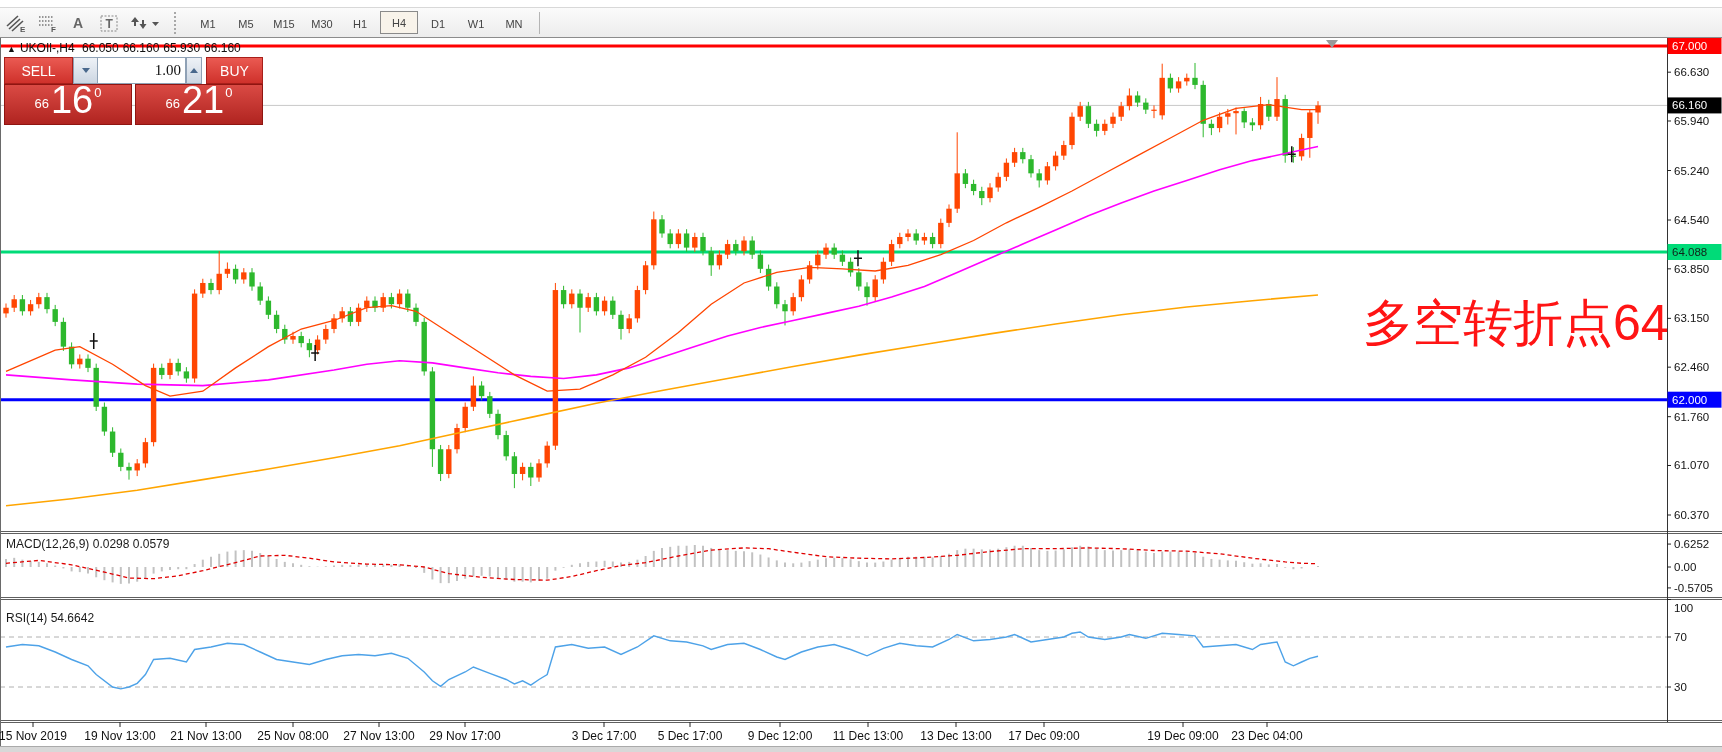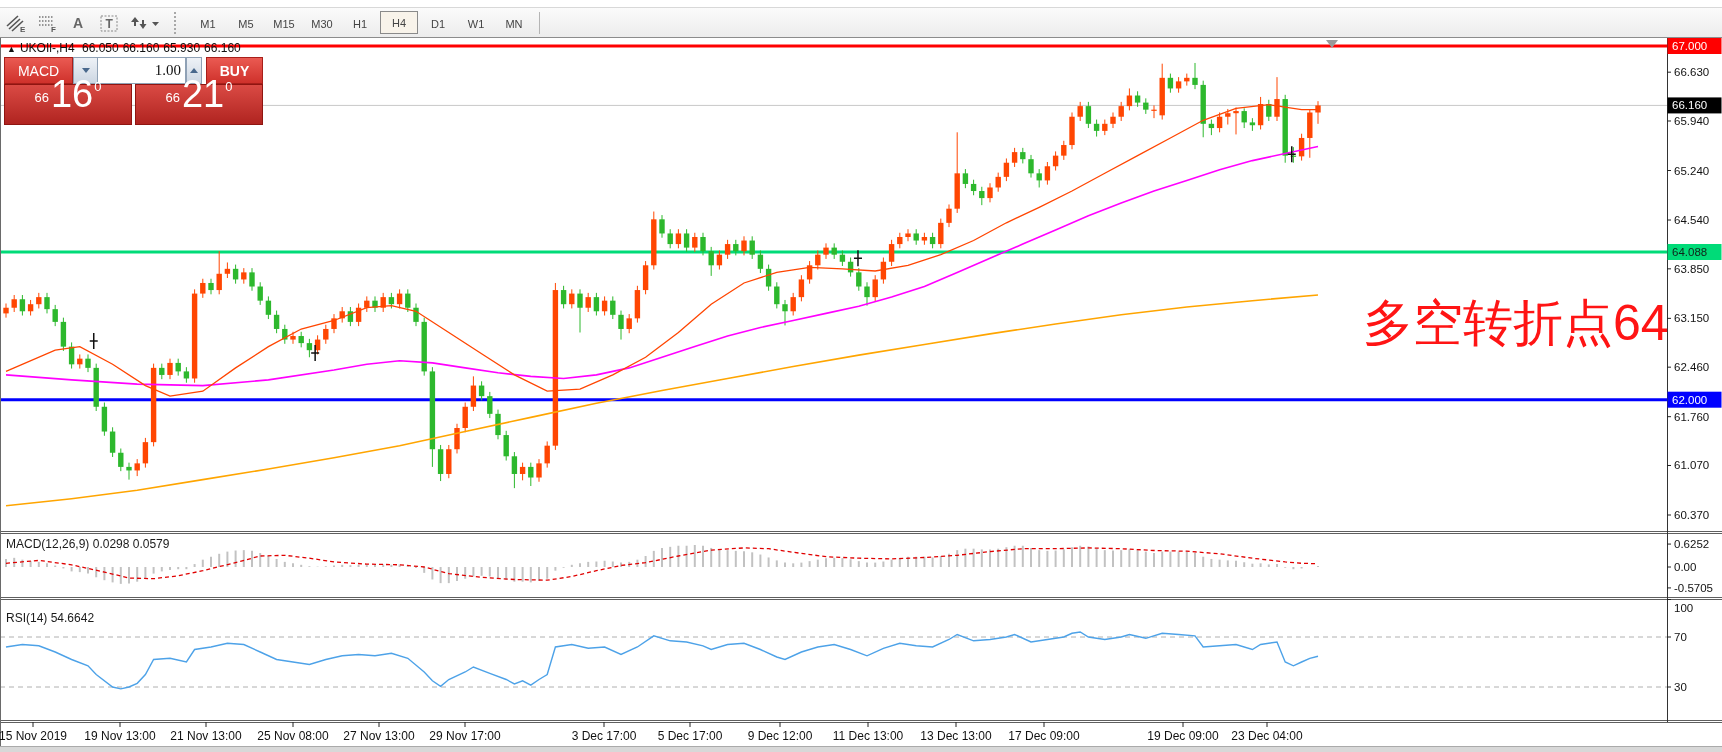--- a/index.html
+++ b/index.html
@@ -24,32 +24,32 @@
   #ohlc-line span{margin-right:4px;}
   #macd-label{position:absolute;left:6px;top:537px;z-index:5;font-size:12px;color:#1a1a1a;white-space:nowrap;}
   #rsi-label{position:absolute;left:6px;top:603px;z-index:5;font-size:12px;color:#1a1a1a;white-space:nowrap;margin-top:8px;}
   #annotation{position:absolute;left:1363px;top:290px;z-index:6;font-size:50px;font-weight:500;white-space:nowrap;}
   
   #trade-panel{position:absolute;left:4px;top:57px;width:259px;z-index:10;}
   .tp-row1{display:flex;height:27px;}
   .btn-sell,.btn-buy{background:linear-gradient(#ea5a52,#cf312b);color:#fff;font-size:14px;display:flex;align-items:center;
         justify-content:center;border:1px solid #a81f1a;box-sizing:border-box;}
   .btn-sell{width:69px;}
-  .btn-buy{width:57px;margin-left:4px;font-weight:bold;}
+  .btn-buy{width:57px;margin-left:4px;}
   .spin-btn{width:25px;background:linear-gradient(#eef2f7,#ccd6e2);border:1px solid #8fa1b5;box-sizing:border-box;
         display:flex;align-items:center;justify-content:center;}
   .spin-btn.up{width:16px;}
   .tri-down{width:0;height:0;border-left:4px solid transparent;border-right:4px solid transparent;border-top:5px solid #49688c;}
   .tri-up{width:0;height:0;border-left:4px solid transparent;border-right:4px solid transparent;border-bottom:5px solid #49688c;}
   .vol-field{width:88px;border:1px solid #8fa1b5;border-left:none;box-sizing:border-box;background:#fff;}
   .vol-field input{width:100%;height:100%;border:none;outline:none;text-align:right;font-size:15px;padding:0 4px 0 0;
         box-sizing:border-box;font-family:Liberation Serif, serif;color:#111;background:transparent;}
   .tp-row2{display:flex;height:41px;margin-top:0;}
   .price-box{flex:1;background:linear-gradient(#da4a44,#b02420);border:1px solid #8f1511;box-sizing:border-box;color:#fff;
-        display:flex;align-items:flex-end;justify-content:center;padding-bottom:14px;}
+        display:flex;align-items:flex-end;justify-content:center;padding-bottom:8px;}
   .price-box + .price-box{margin-left:3px;}
   .price-box .pfx{font-size:13px;margin:0 2px 5px 0;}
   .price-box .big{font-size:38px;line-height:31px;}
   .price-box .sup{font-size:13px;margin:0 0 16px 1px;}
 </style>
 </head>
 <body>
 
 <div id="app">
 
@@ -693,21 +693,21 @@
       <text x="1267" y="740" font-size="12" fill="#111" text-anchor="middle">23 Dec 04:00</text>
     </svg>
 
   <div id="ohlc-line">
     <span class="tri">▲</span><span>UKOIl-,H4</span>
     <span>66.050</span><span>66.160</span><span>65.930</span><span>66.160</span>
   </div>
 
   <div id="trade-panel">
     <div class="tp-row1">
-      <div class="btn-sell">MACD</div>
+      <div class="btn-sell">SELL</div>
       <div class="spin-btn">
           <span class="tri-down"></span>
         </div>
       <div class="vol-field">
         <input value="1.00" style="">
       </div>
       <div class="spin-btn up">
           <span class="tri-up"></span>
         </div>
       <div class="btn-buy">BUY</div>

